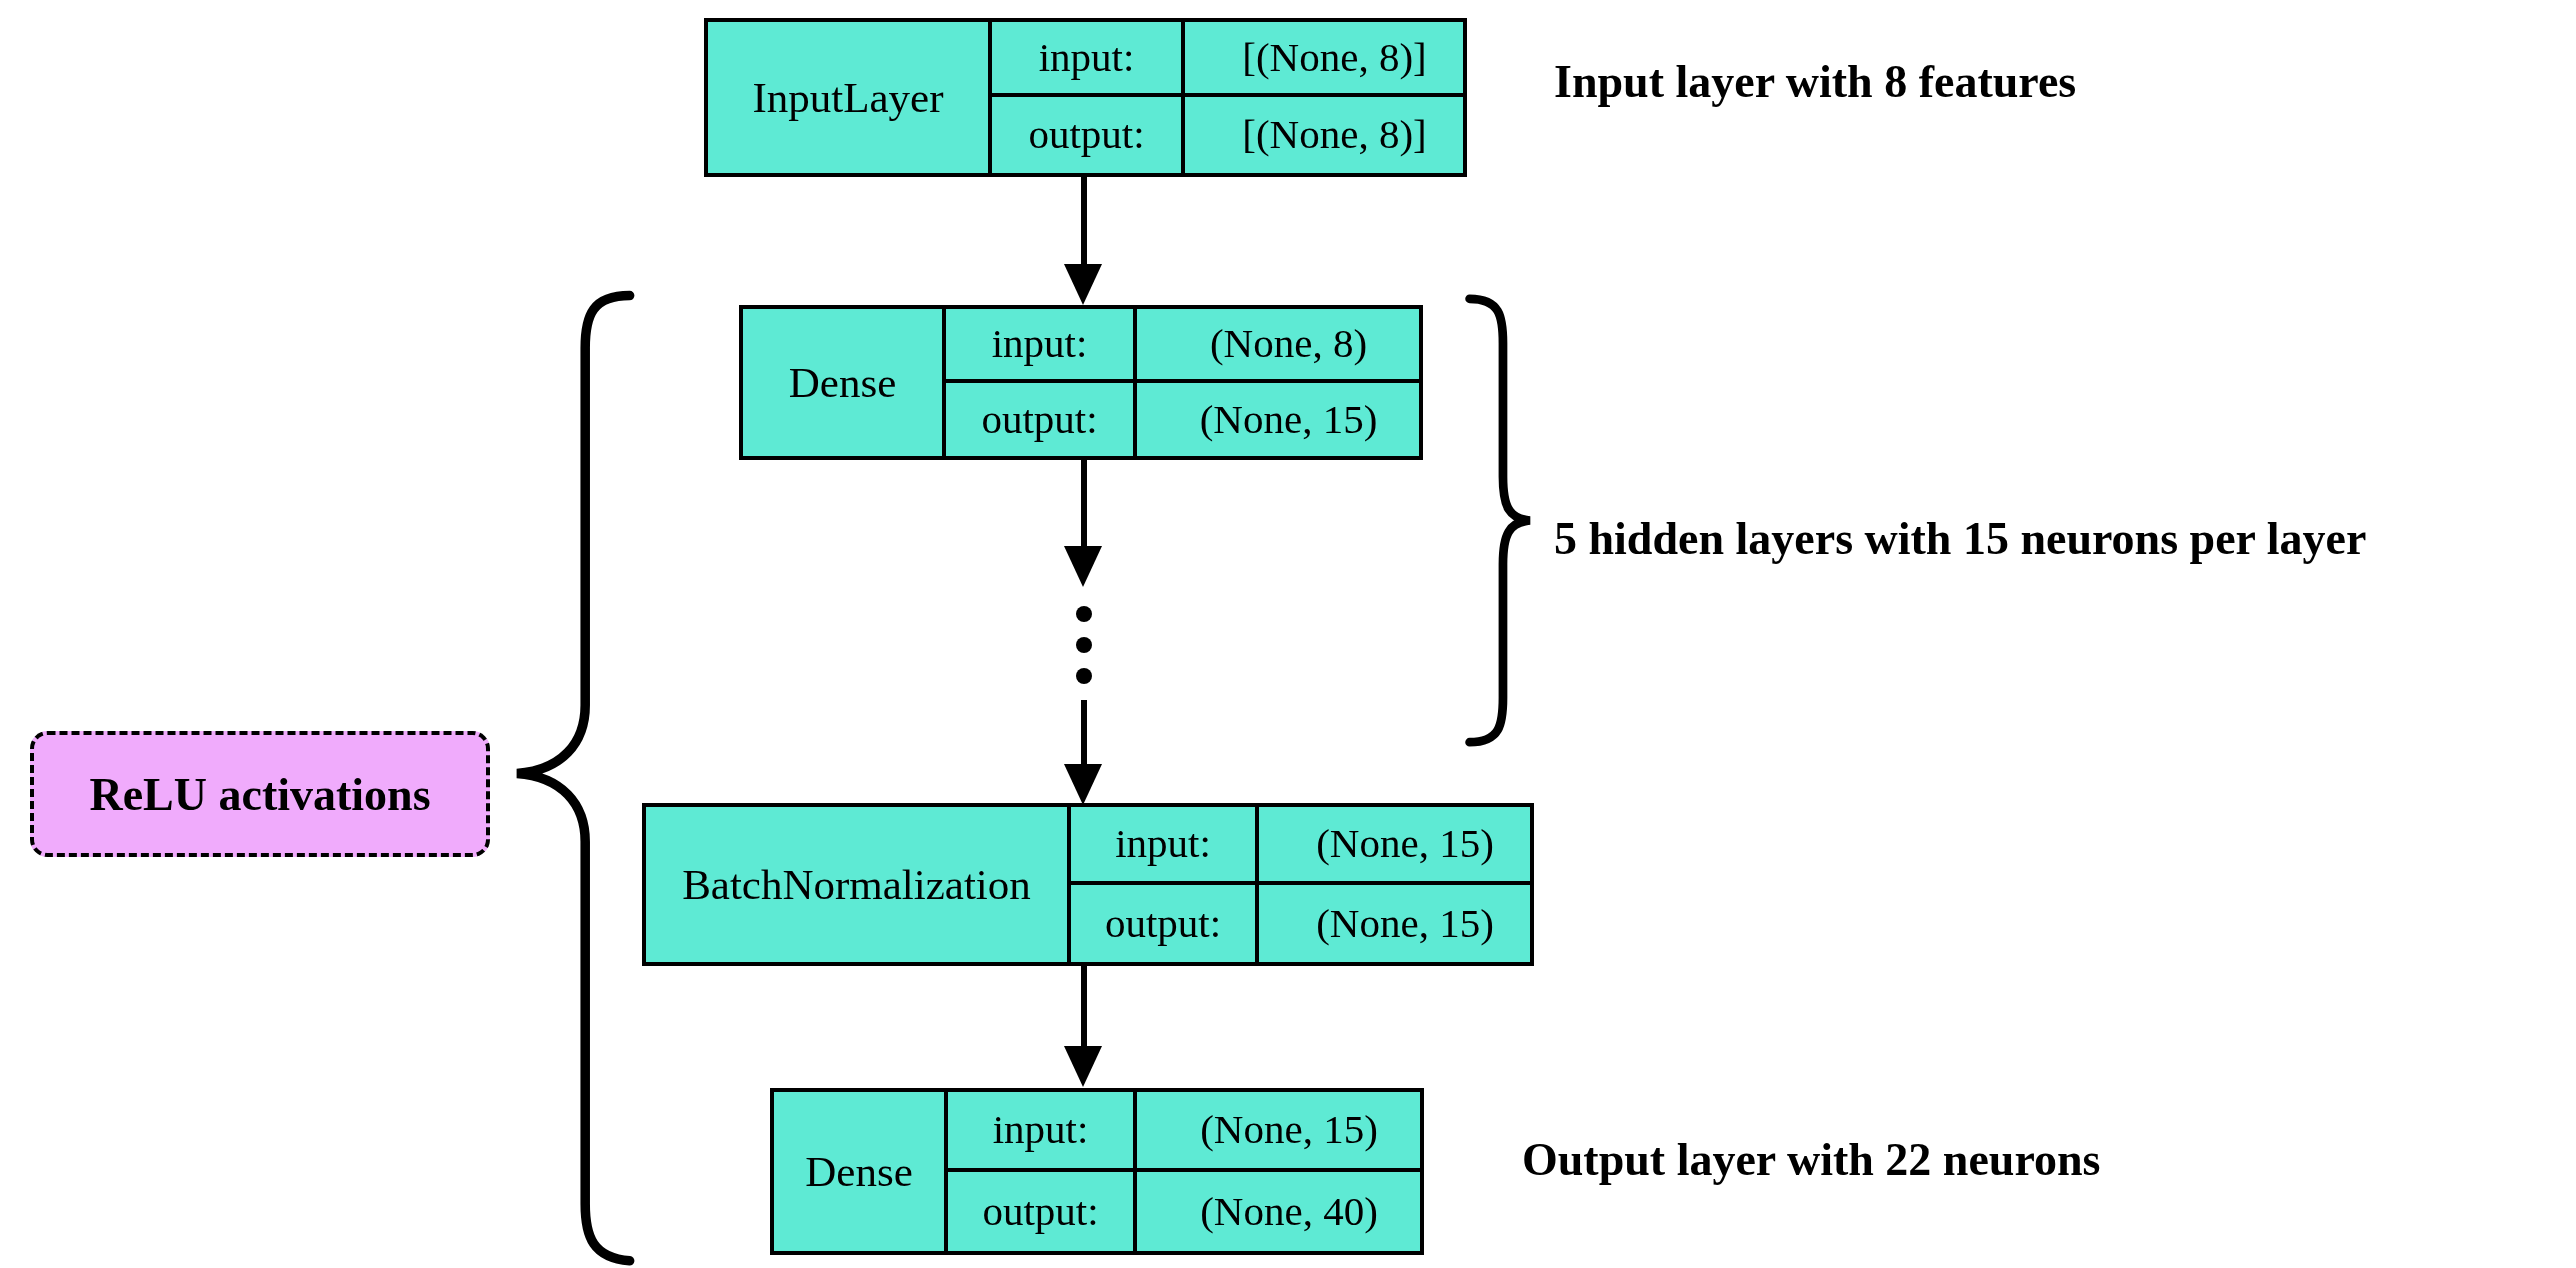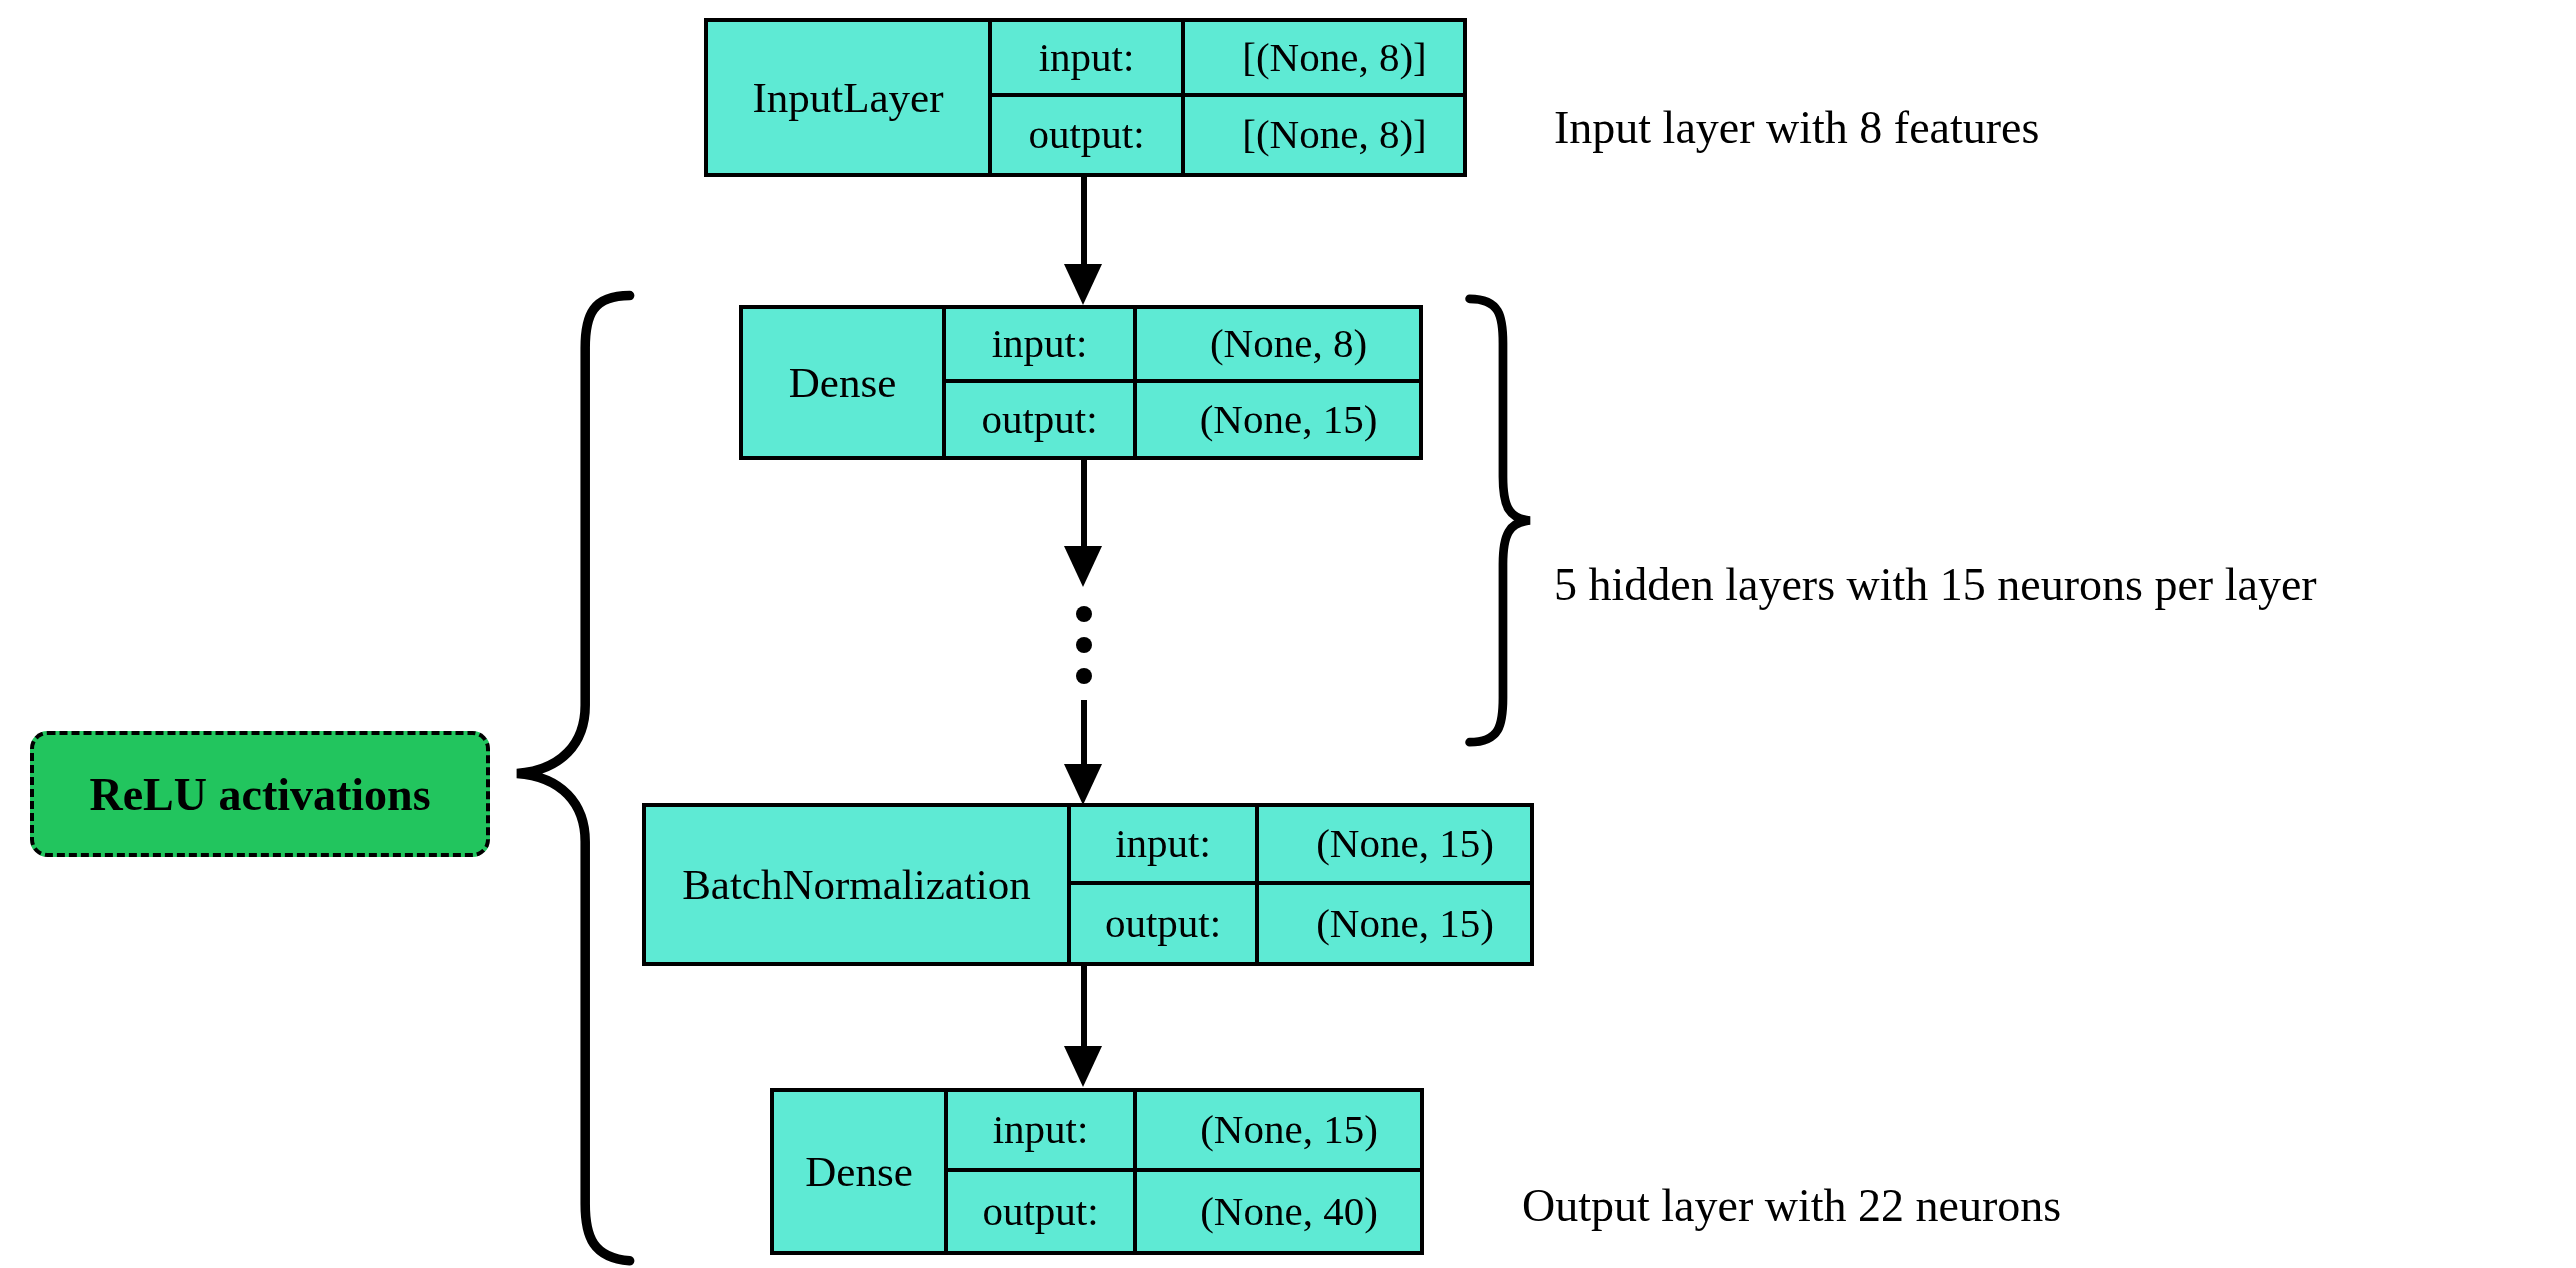--- a/index.html
+++ b/index.html
@@ -109,40 +109,39 @@
     display: block;
     width: 16px;
     height: 16px;
     border-radius: 50%;
     background: #000;
   }
 
   
   .annotation {
     position: absolute;
-    font-weight: normal;
+    font-weight: bold;
     font-size: 46px;
     line-height: 1.1;
     white-space: nowrap;
-    margin-top: 46px;
   }
 
   
   .dashed-box {
     position: absolute;
     box-sizing: border-box;
     border: 4px dashed #000;
     border-radius: 17.5px;
     display: flex;
     align-items: center;
     justify-content: center;
     font-weight: bold;
     font-size: 46px;
     white-space: nowrap;
-    background: #22c55e;
+    background: #f0abfc;
   }
 
   
   .brace {
     position: absolute;
   }
   .brace svg { display: block; }
 </style>
 </head>
 <body>

